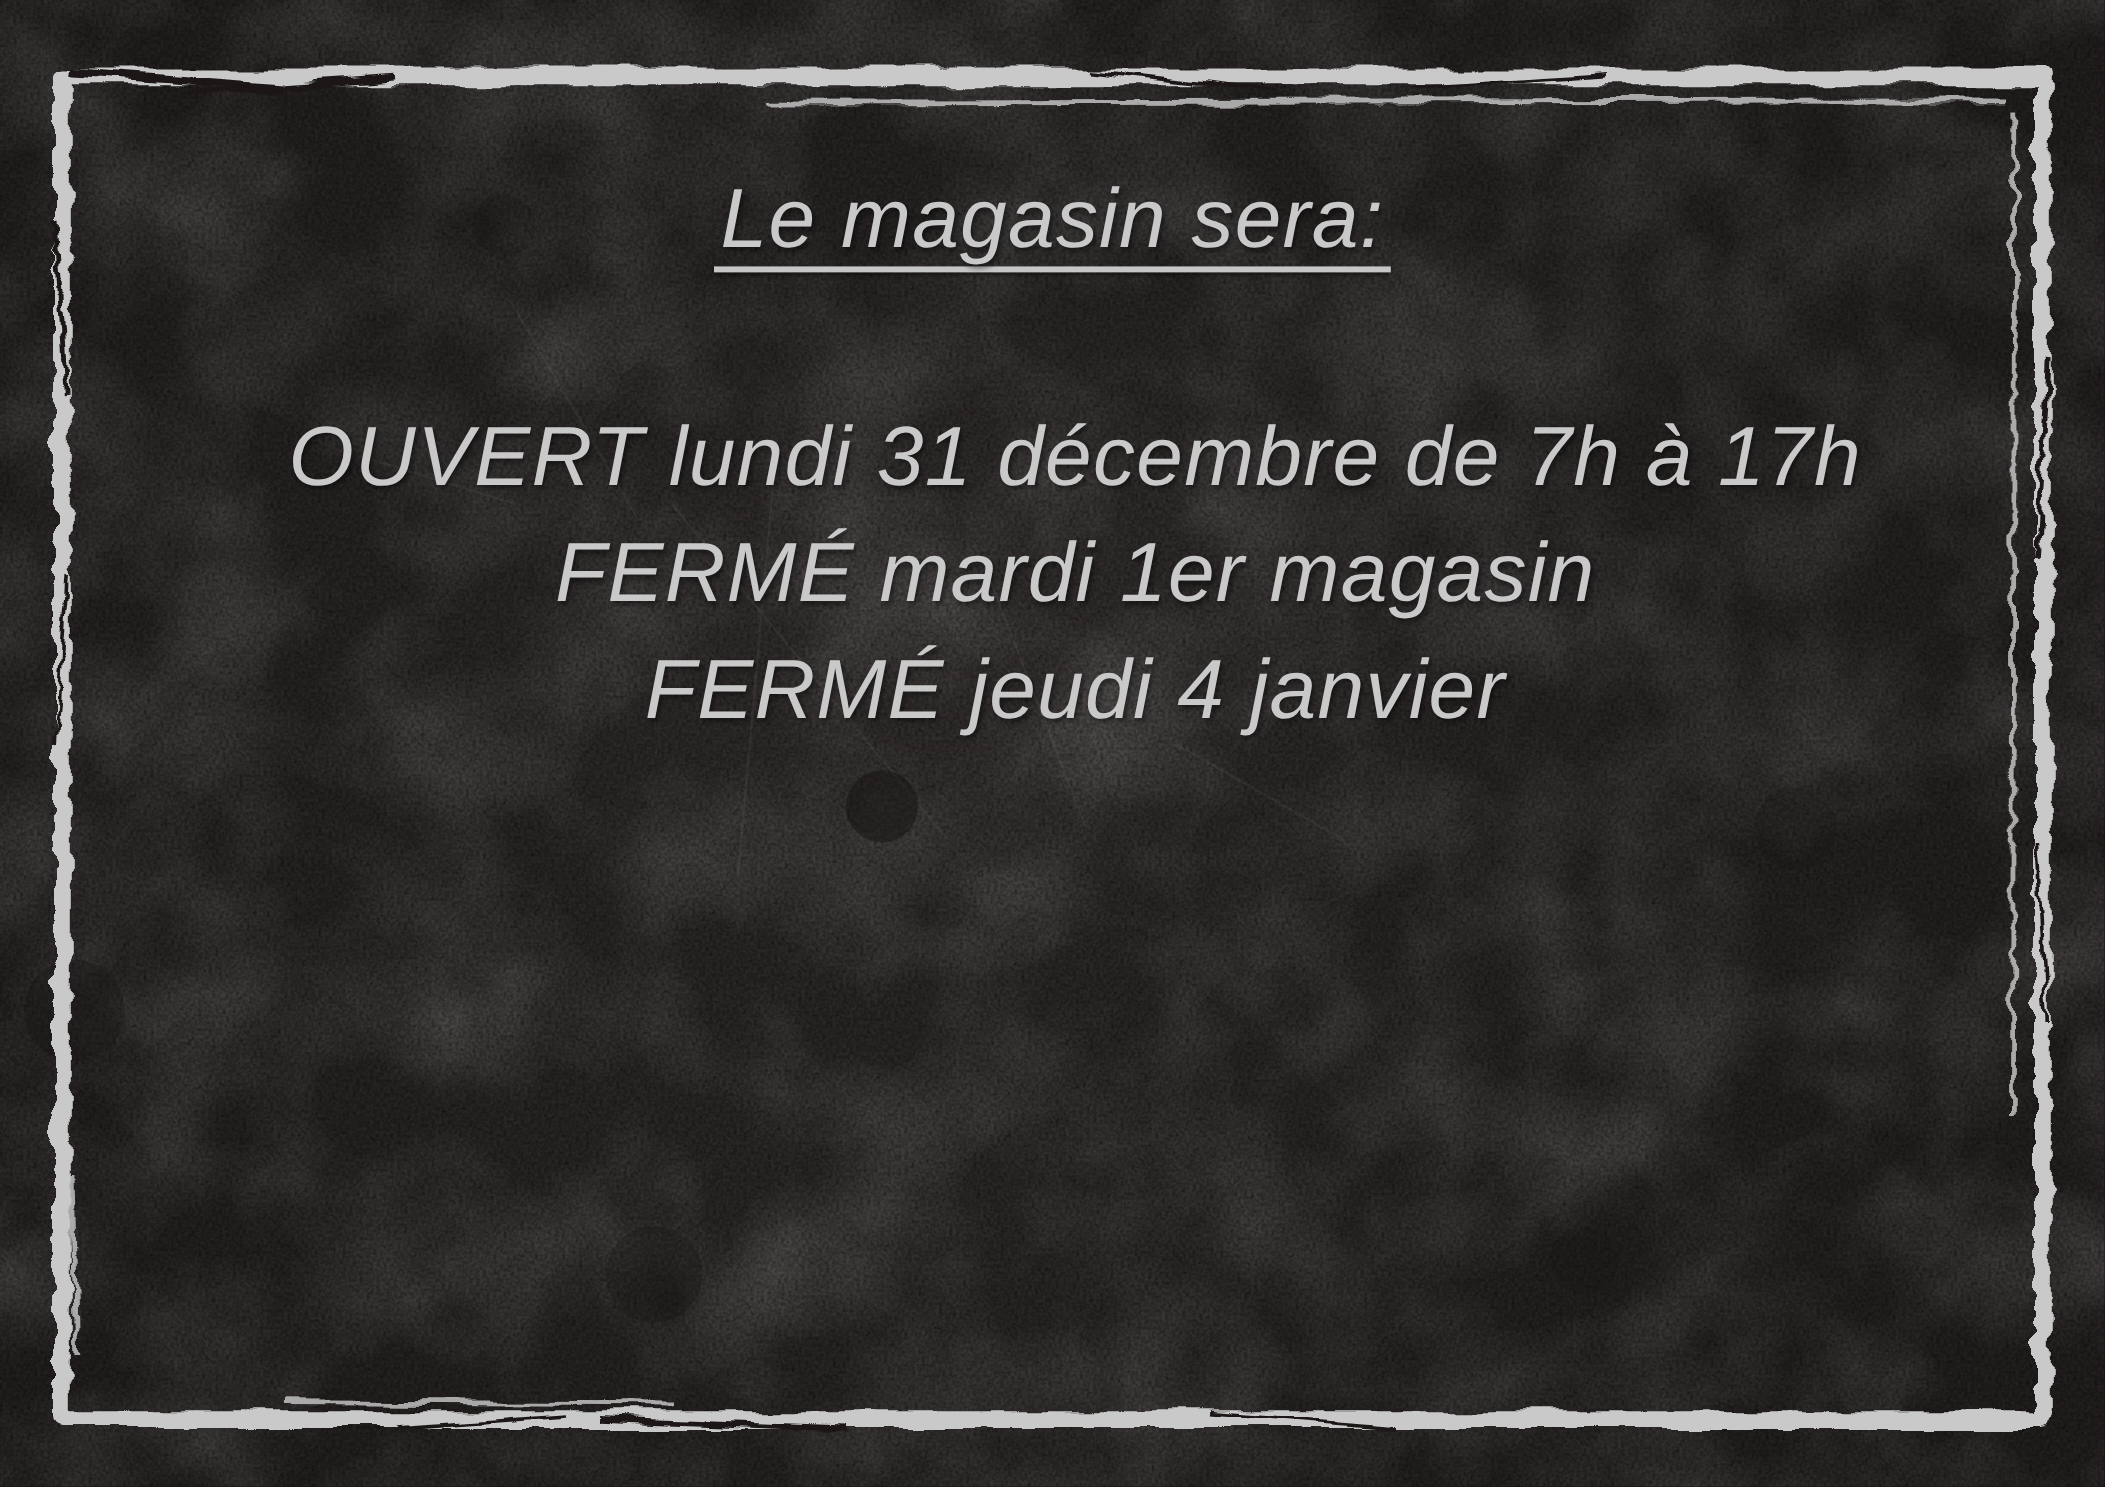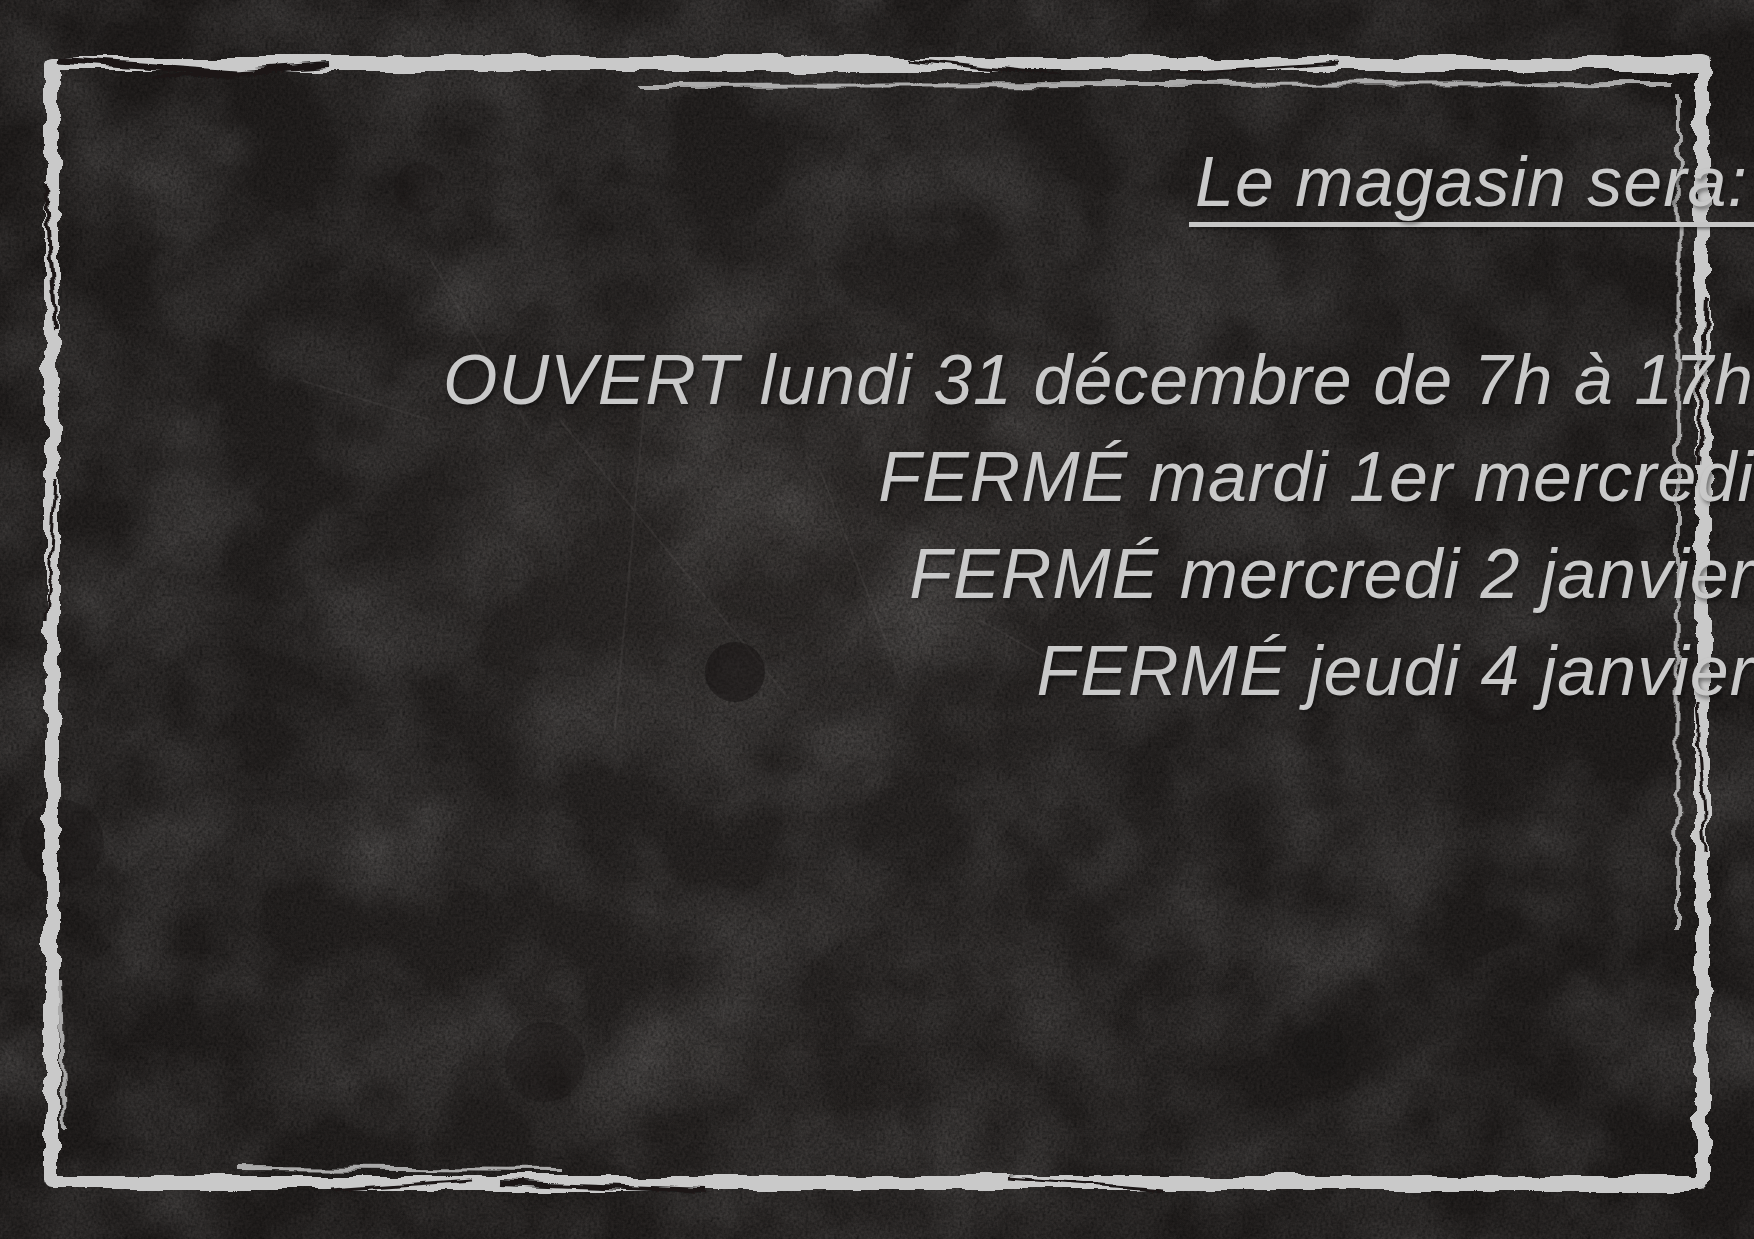--- a/index.html
+++ b/index.html
@@ -23,21 +23,21 @@
     left: 0; top: 0;
     width: 1754px;
     height: 1239px;
     display: block;
   }
   .content {
     position: absolute;
     left: 0;
     top: 135px;
     width: 1754px;
-    text-align: right;
+    text-align: center;
     color: #c9c9c9;
     font-style: italic;
     font-size: 70px;
     letter-spacing: 1px;
     text-shadow: 2px 3px 4px rgba(0,0,0,0.45);
   }
   .line {
     height: 94px;
     line-height: 94px;
     white-space: nowrap;
@@ -130,19 +130,18 @@
   <div class="content">
     <div class="line">
       <span class="title-text">Le magasin sera:</span>
     </div>
 
 
     <div class="block-gap"></div>
 
     <div class="block2">
       <div class="line">OUVERT lundi 31 décembre de 7h à 17h</div>
-      <div class="line">FERMÉ mardi 1er mercredi</div>
-      <div class="line">FERMÉ mercredi 2 janvier</div>
+      <div class="line">FERMÉ mardi 1er magasin</div>
       <div class="line">FERMÉ jeudi 4 janvier</div>
     </div>
   </div>
 
 </div>
 
 </body></html>

